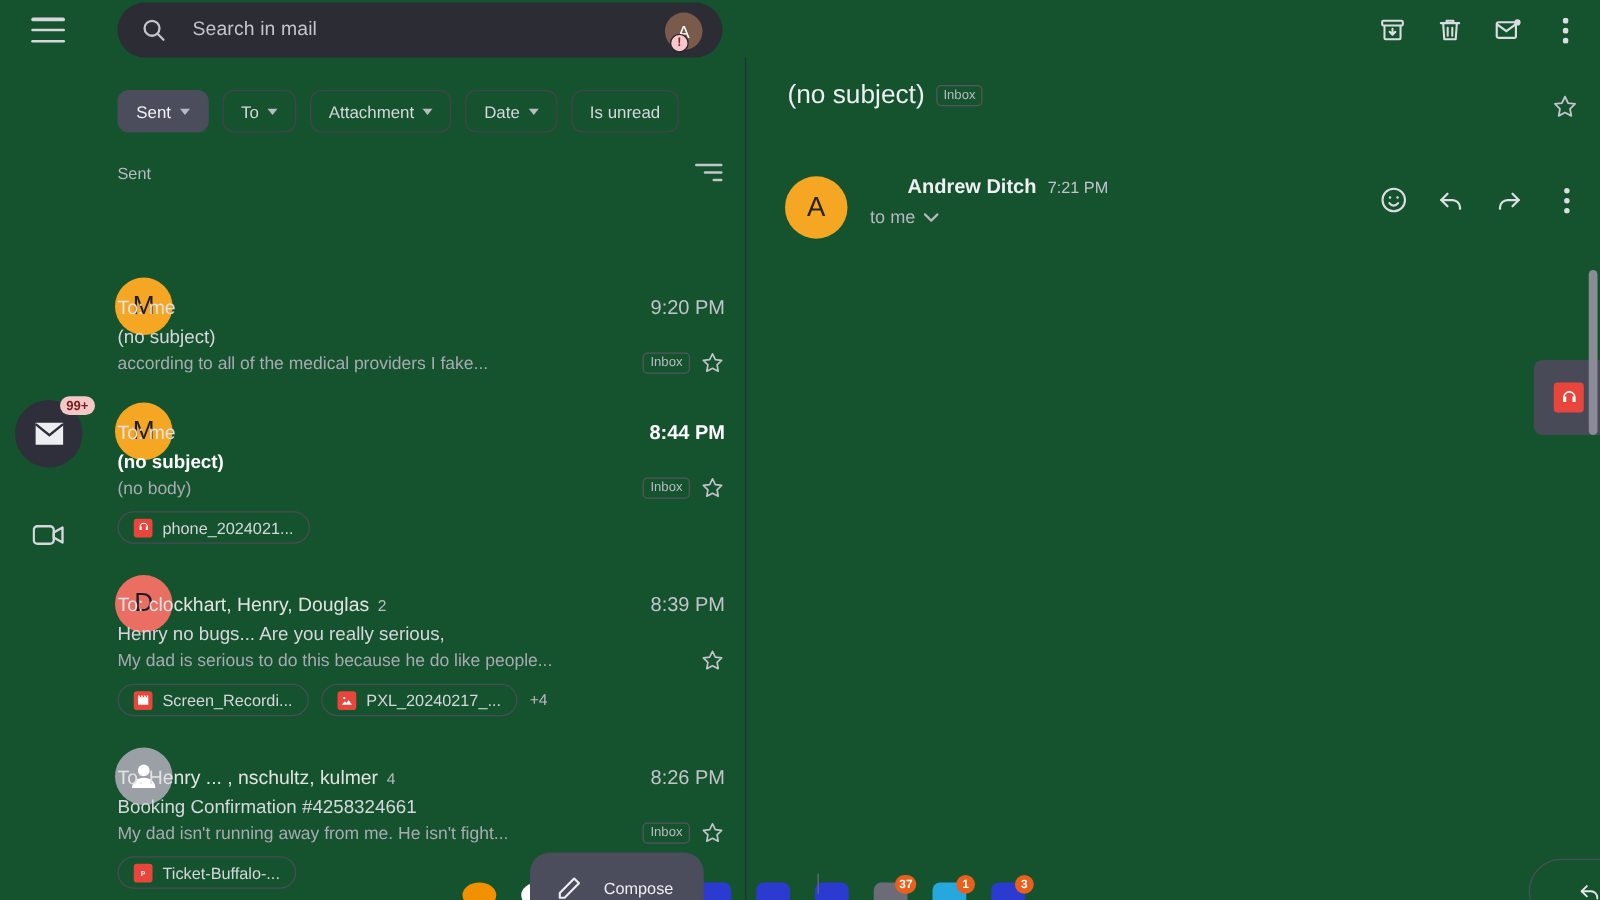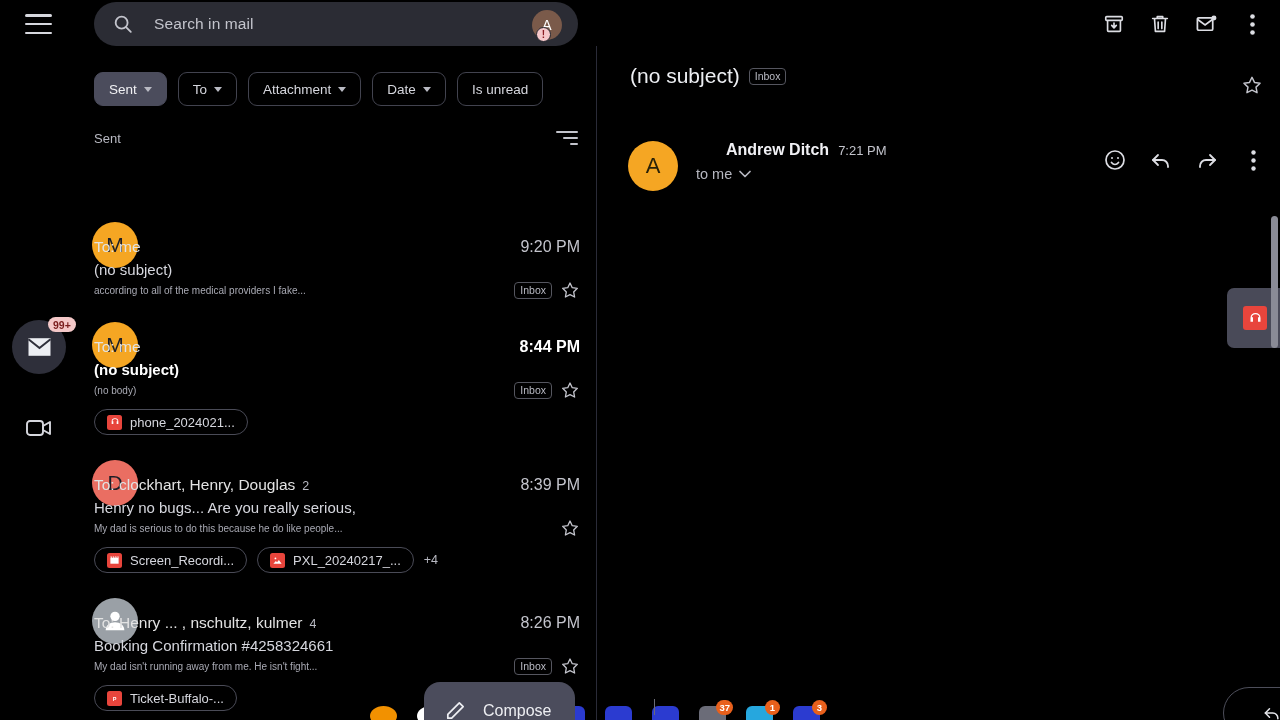--- a/index.html
+++ b/index.html
@@ -3,21 +3,21 @@
 <meta charset="utf-8">
 <style>
   * { margin:0; padding:0; box-sizing:border-box; }
   html, body {
     width:1280px; height:720px;
     background:#0e0f17;
     font-family:"Liberation Sans", sans-serif;
     overflow:hidden;
     color:#e3e3e3;
   }
-  .app { position:relative; width:1280px; height:720px; background:#000000; }
+  .app { position:relative; width:1280px; height:720px; background:#14532d; }
 
   
   .topbar { position:absolute; top:0; left:0; width:1280px; height:48px; }
   .hamburger { position:absolute; left:25px; top:14px; width:27px; height:20px;
     display:flex; flex-direction:column; justify-content:space-between; cursor:pointer; }
   .hamburger span { display:block; height:2.5px; background:#d6d7de; border-radius:2px; }
 
   .searchbar { position:absolute; left:94px; top:2px; width:484px; height:44px;
     background:#2b2c34; border-radius:22px; display:flex; align-items:center; }
   .search-icon { margin-left:18px; width:22px; height:22px; flex:none; }
@@ -63,37 +63,37 @@
     display:flex; align-items:center; justify-content:center; font-size:21px; color:#1c1d26; }
   .mail-body { flex:1; position:relative; }
   .row1 { display:flex; align-items:baseline; justify-content:space-between; }
   .to-line { font-size:15.5px; color:#e3e3e3; white-space:nowrap; overflow:hidden;margin-top:16px; }
   .cnt { font-size:12.5px; color:#b9bac3; margin-left:7px; }
   .time { font-size:16px; color:#c3c4cc; white-space:nowrap; margin-left:10px; }
   .time.bold { font-weight:700; color:#fff; }
   .subject { font-size:15px; color:#d6d7de; margin-top:3px; white-space:nowrap; overflow:hidden; }
   .subject.bold { font-weight:700; color:#fff; }
   .snippet-row { display:flex; align-items:center; justify-content:space-between; margin-top:2px; gap:8px; }
-  .snippet { font-size:10px; color:#a9aab4; white-space:nowrap; overflow:hidden; text-overflow:ellipsis; }
+  .snippet { font-size:14px; color:#a9aab4; white-space:nowrap; overflow:hidden; text-overflow:ellipsis; }
   .snip-right { display:flex; align-items:center; gap:8px; flex:none; }
   .label-chip { font-size:10.5px; color:#b9bac3; border:1px solid #55565f; border-radius:4px;
     padding:1.5px 5px; white-space:nowrap; }
   .star { width:20px; height:20px; flex:none; cursor:pointer; }
   .att-row { display:flex; align-items:center; gap:10px; margin-top:9px; }
   .att-chip { height:26px; border:1px solid #4a4b57; border-radius:13px; padding:0 12px;
     display:flex; align-items:center; gap:8px; font-size:13px; color:#d6d7de; white-space:nowrap;
     cursor:pointer; max-width:170px; }
   .att-ico { width:15px; height:15px; border-radius:2.5px; background:#e8453c; flex:none;
     display:flex; align-items:center; justify-content:center; }
   .att-more { font-size:12.5px; color:#b9bac3; }
 
   .compose-btn { position:absolute; left:424px; top:634px; height:57px; padding:0 24px 0 20px;
     background:#4b4c5c; border-radius:16px; display:flex; align-items:center; gap:16px;
     cursor:pointer; z-index:6; }
-  .compose-label { font-size:16px; color:#edeef2; }
+  .compose-label { font-size:13px; color:#edeef2; }
 
   .float-mail { position:absolute; left:12px; top:272px; width:54px; height:54px; border-radius:50%;
     background:#2e2f3a; display:flex; align-items:center; justify-content:center; z-index:5; }
   .float-badge { position:absolute; left:36px; top:-3px; background:#f4c8c8; color:#7a1d1d;
     font-size:10.5px; font-weight:700; border-radius:9px; padding:1.5px 5px; }
   .float-video { position:absolute; left:26px; top:370px; width:26px; height:20px; z-index:5; }
 
   
   .right-pane { position:absolute; left:597px; top:48px; width:683px; height:672px; }
   .thread-head { position:absolute; left:33px; top:16px; display:flex; align-items:center; gap:9px; }

